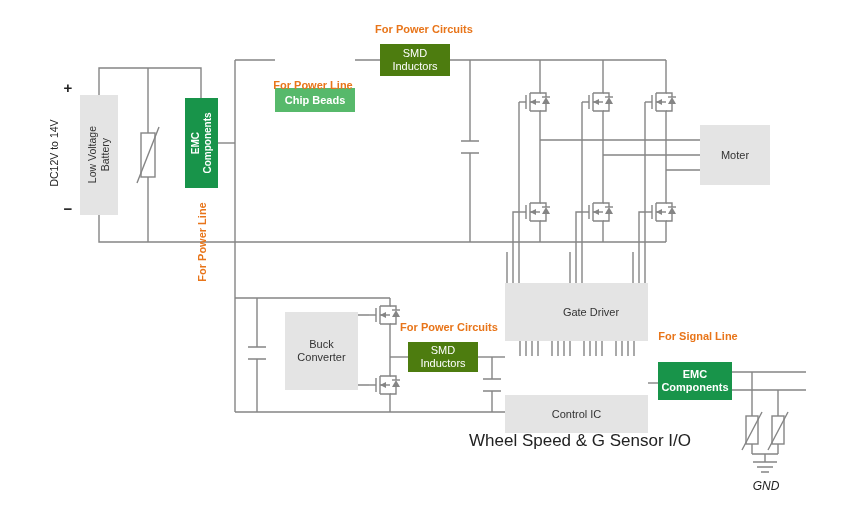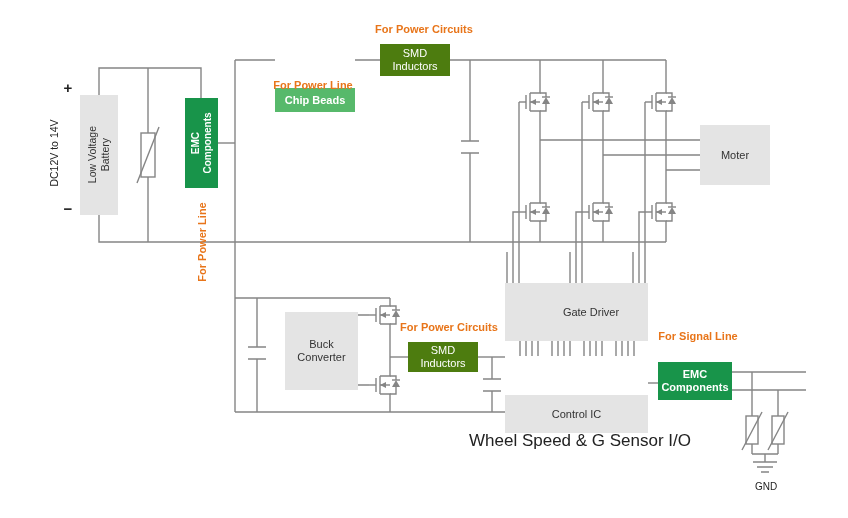--- a/index.html
+++ b/index.html
@@ -161,15 +161,15 @@
   <div class="tag" style="left:424px; top:29px;">For Power Circuits</div>
   <div class="tag" style="left:313px; top:85px;">For Power Line</div>
   <div class="tag vert" style="left:202px; top:242px;">For Power Line</div>
   <div class="tag" style="left:449px; top:327px;">For Power Circuits</div>
   <div class="tag" style="left:698px; top:336px;">For Signal Line</div>
 
   <div class="plain sign" style="left:68px; top:87px;">+</div>
   <div class="plain sign" style="left:68px; top:208px;">−</div>
   <div class="plain vert" style="left:54px; top:153px;">DC12V to 14V</div>
   <div class="plain" style="left:580px; top:441px;">Wheel Speed &amp; G Sensor I/O</div>
-  <div class="plain" style="left:766px; top:486px; font-size:10px;">GND</div>
+  <div class="plain" style="left:766px; top:486px; font-size:12px;font-style:italic;">GND</div>
 
 </div>
 
 </body></html>

